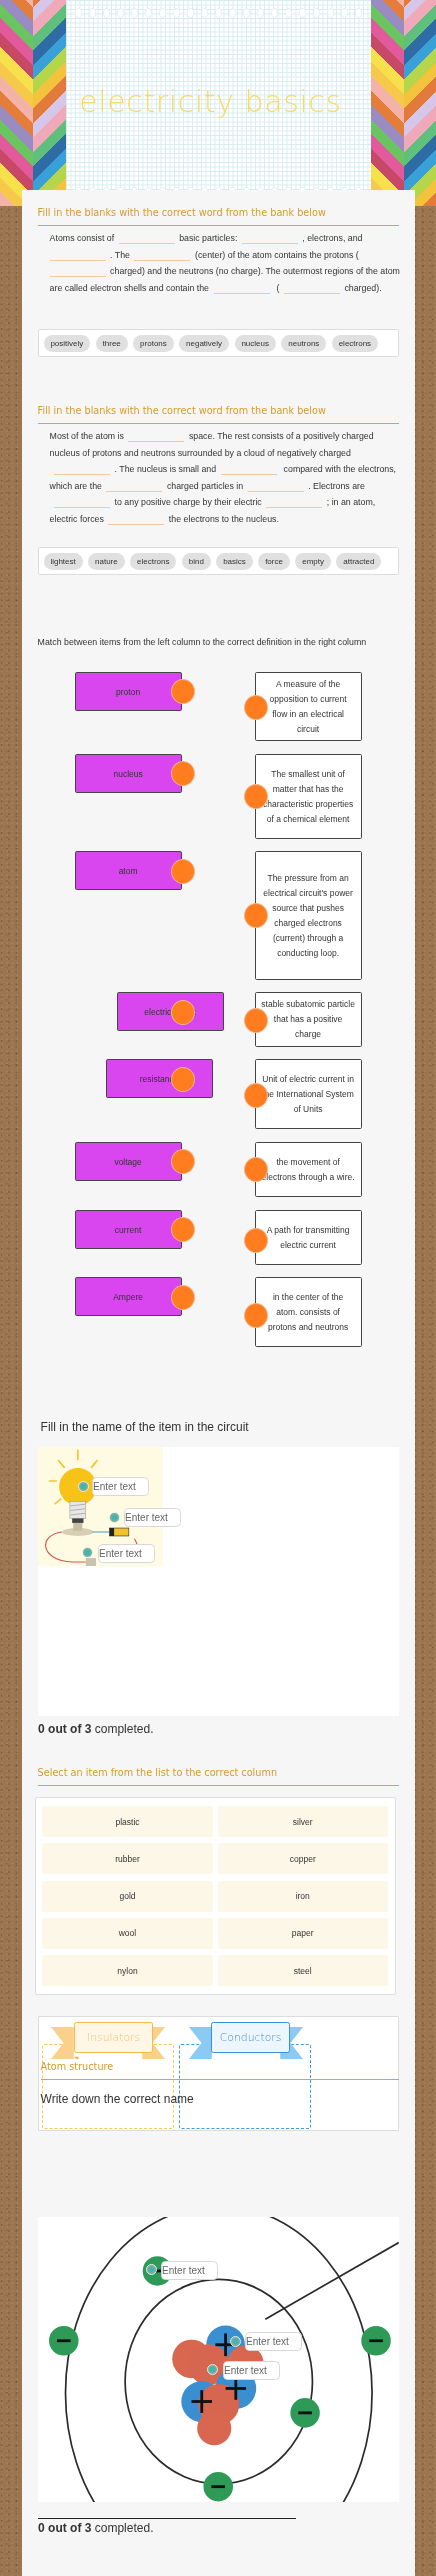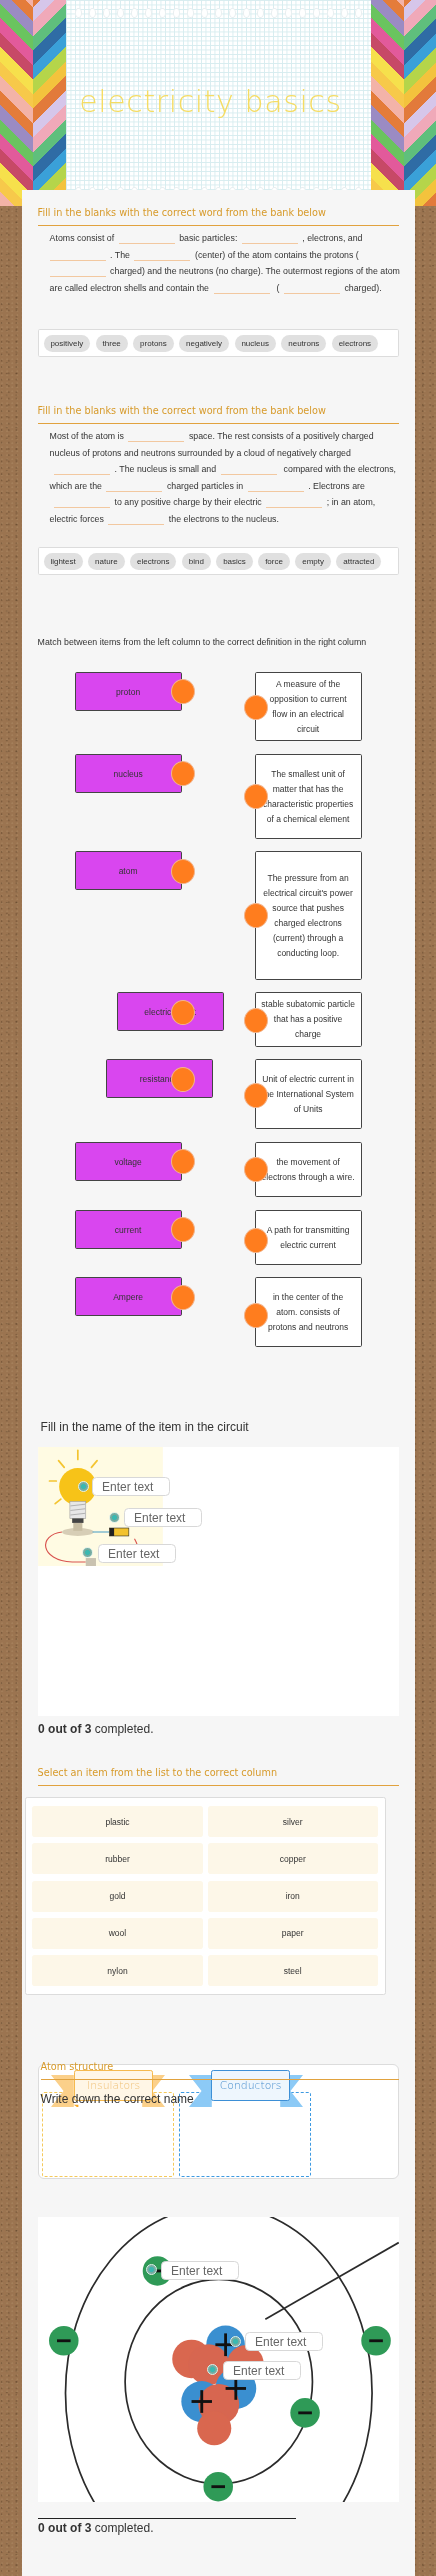--- a/index.html
+++ b/index.html
@@ -100,45 +100,45 @@
   }
   .dot {
     position: absolute; width: 24px; height: 25px; border-radius: 50%;
     background: #ff7d1e; border: 1.1px solid #f2b58e; cursor: pointer;
   }
 
   
   .instr { position: absolute; left: 19px; font-size: 12px; color: #333; }
   .canvas { position: absolute; left: 16.5px; width: 361px; background: #fff; }
   .hotspot-input {
-    position: absolute; height: 19.3px; width: 78px; background: #fff;
+    position: absolute; height: 19.3px; width: 57px; background: #fff;
     border: 0.6px solid #d8d8d8; border-radius: 4.5px;
-    font-size: 12px; color: #666; padding: 0 9px; display: flex; align-items: center;
+    font-size: 10px; color: #666; padding: 0 0; display: flex; align-items: center;
   }
   .hotspot-pin {
     position: absolute; width: 11.4px; height: 11.4px; border-radius: 50%;
     background: radial-gradient(circle, #3bb8b0 35%, #7aa69c 40%, #6bbdb2 100%);
     border: 0.9px solid #e3efe8;
   }
   .progress { position: absolute; left: 16.5px; font-size: 12px; color: #333; }
   .progress b { font-weight: bold; }
 
   
   .sort-box {
-    position: absolute; left: 3px; width: 361px; background: #fff;
+    position: absolute; left: 13px; width: 361px; background: #fff;
     border: 0.6px solid #dcdcdc; border-radius: 2.3px; padding: 8px 6.8px;
     display: grid; grid-template-columns: 1fr 1fr; gap: 6.3px 5.1px;
   }
   .sort-item {
     height: 31px; background: #fdf7e8; border-radius: 2.8px;
     display: flex; align-items: center; justify-content: center; font-size: 8.5px; color: #333;
   }
   .cols-box {
     position: absolute; left: 16.5px; width: 361px; height: 115px;
-    background: #fff; border: 0.6px solid #dcdcdc; border-radius: 6px; margin-top: 48px;
+    background: #fff; border: 0.6px solid #dcdcdc; border-radius: 1px;
   }
   .drop {
     position: absolute; top: 27px; width: 132px; height: 85px;
     border: 0.9px dashed; border-radius: 2.3px;
   }
   .ribbon-tail {
     position: absolute; top: 10.2px; width: 114px; height: 32px;
   }
   .ribbon-label {
     position: absolute; top: 5.1px; width: 79px; height: 31px;

